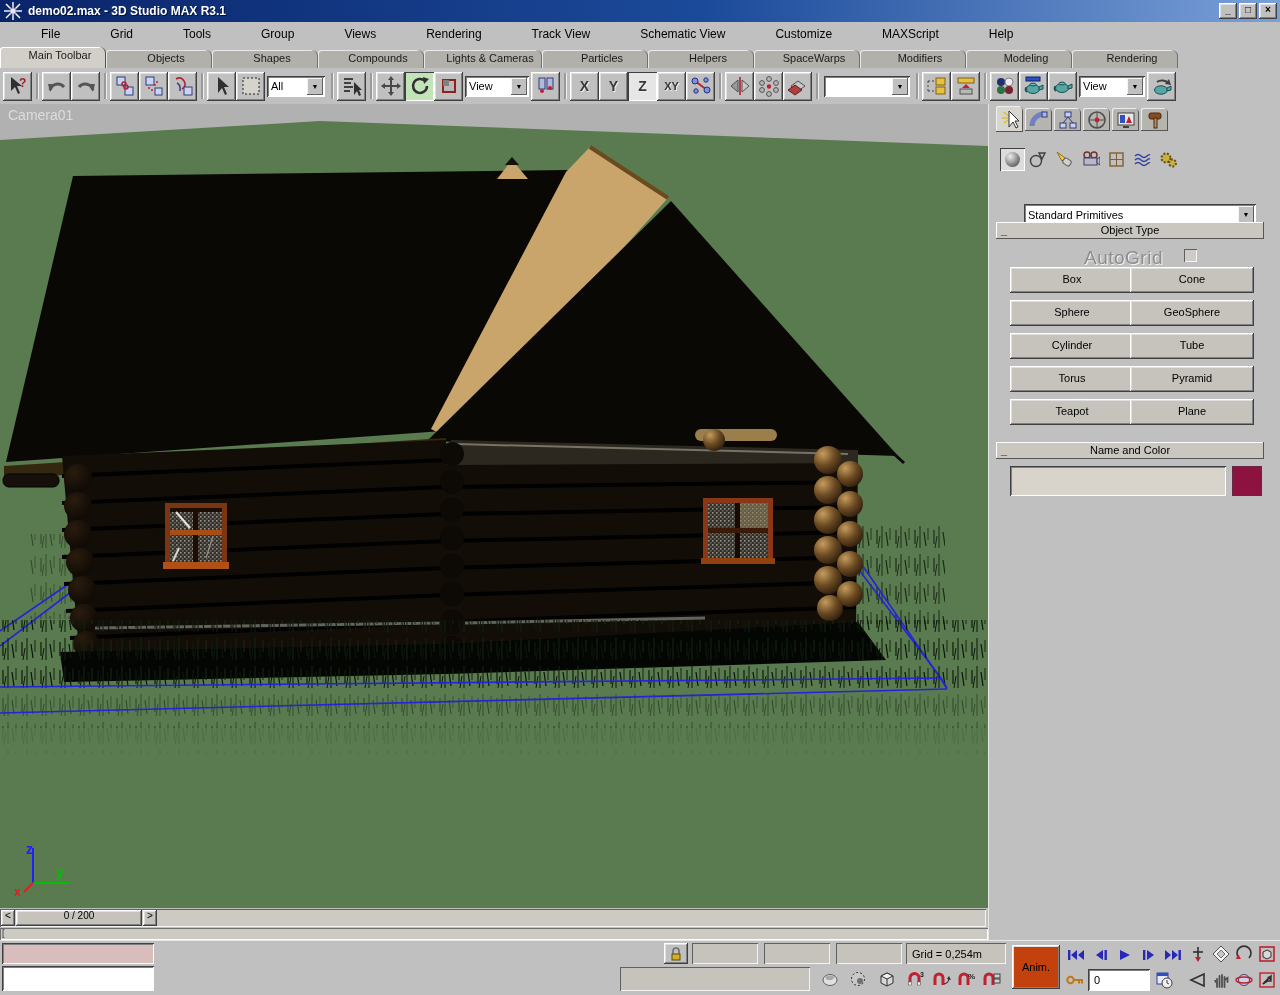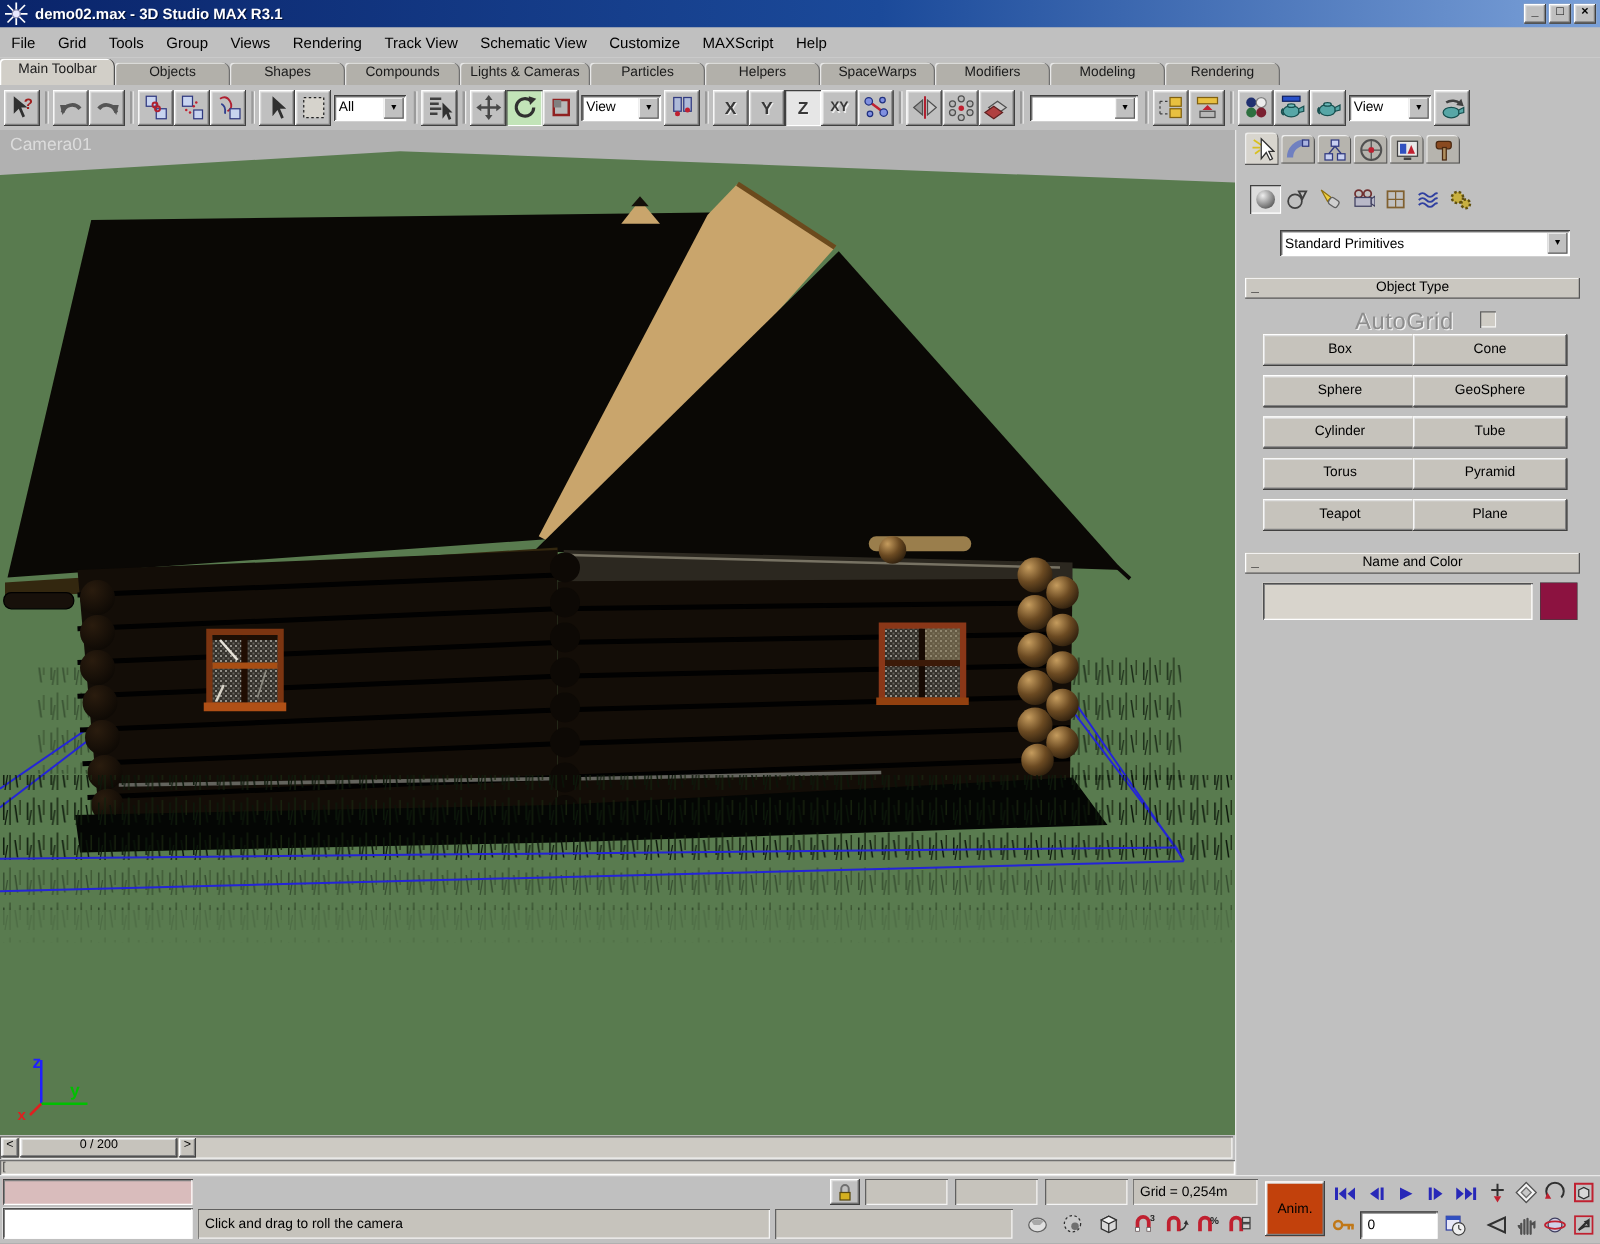--- a/index.html
+++ b/index.html
@@ -8,24 +8,24 @@
   .rlite{box-shadow:inset -1px -1px 0 #606060, inset 1px 1px 0 #f4f4f4;}
   .s{box-shadow:inset 1px 1px 0 #404040, inset -1px -1px 0 #ffffff, inset 2px 2px 0 #808080;}
   .slite{box-shadow:inset 1px 1px 0 #606060, inset -1px -1px 0 #f4f4f4;}
   
   #titlebar{position:absolute;left:0;top:0;width:1280px;height:22px;background:linear-gradient(90deg,#0a246a 0%,#1b4a9a 55%,#7aa0d8 100%);display:flex;align-items:center;color:#fff;}
   #titlebar .ttl{font-size:12px;font-weight:bold;margin-left:4px;text-shadow:1px 1px 0 #00113a;}
   .winbtns{position:absolute;right:3px;top:3px;display:flex;gap:2px;}
   .winbtn{width:18px;height:16px;background:#c0c0c0;font-size:10px;line-height:14px;text-align:center;color:#000;font-weight:bold;}
   
   #menubar{position:absolute;left:0;top:22px;width:1280px;height:24px;background:#c0c0c0;display:flex;align-items:center;border-bottom:1px solid #e8e8e8;}
-  .menuitem{font-size:12px;color:#000;padding:3px 9px;}
+  .menuitem{font-size:12px;color:#000;padding:3px 9px;margin-left:32px;}
   
   #tabbar{position:absolute;left:0;top:46px;width:1280px;height:22px;background:#c0c0c0;display:flex;align-items:flex-end;}
-  .ttab{height:18px;line-height:17px;font-size:11px;text-align:center;width:92px;background:#b2b0aa;color:#1a1a1a;box-shadow:inset -1px 0 0 #707070,inset 1px 1px 0 #e8e8e8;border-radius:3px 6px 0 0;}
+  .ttab{height:18px;line-height:17px;font-size:11px;text-align:center;width:92px;background:#b2b0aa;color:#1a1a1a;box-shadow:inset -1px 0 0 #707070,inset 1px 1px 0 #e8e8e8;border-radius:3px 6px 0 0;padding-left:14px;}
   .ttab.active{background:#d2cfc8;height:21px;font-weight:normal;box-shadow:inset -1px 0 0 #505050,inset 1px 1px 0 #fff;}
   
   #toolbar{position:absolute;left:0;top:68px;width:1280px;height:36px;background:#c0c0c0;display:flex;align-items:center;padding-left:3px;box-sizing:border-box;}
   .tbtn{width:29px;height:29px;background:#c0c0c0;display:flex;align-items:center;justify-content:center;flex:0 0 auto;}
   .tbtn.pressed-green{box-shadow:inset 1px 1px 0 #404040,inset -1px -1px 0 #fff;background:#c2e4b8;}
   .tbtn.pressed{box-shadow:inset 1px 1px 0 #404040,inset -1px -1px 0 #fff;background:#e6e6e6;}
   .axisbtn{font-size:14px;font-weight:bold;color:#383838;text-shadow:1px 1px 0 #ededed;}
   .tsep{width:2px;height:26px;margin:0 4px;background:#9a9a9a;box-shadow:1px 0 0 #efefef;flex:0 0 auto;}
   .combo{height:21px;background:#fff;display:flex;align-items:center;flex:0 0 auto;box-shadow:inset 1px 1px 0 #404040,inset -1px -1px 0 #fff,inset 2px 2px 0 #808080;margin:0 2px;}
   .combo .val{font-size:11px;padding-left:4px;flex:1;color:#000;white-space:nowrap;overflow:hidden;}
@@ -591,21 +591,21 @@
           </g>
         </svg>
       </div>
     <div class="subbtn" style="left:168px">
         <svg width="19" height="19" viewBox="0 0 19 19">
           <circle cx="7" cy="8" r="4.5" fill="#c8b040" stroke="#605010" stroke-dasharray="2,1.6" stroke-width="2"></circle>
           <circle cx="13.5" cy="13" r="3.5" fill="#c8b040" stroke="#605010" stroke-dasharray="2,1.6" stroke-width="2"></circle>
         </svg>
       </div>
 
-    <div class="combo" style="position:absolute;left:34px;top:80px;width:232px">
+    <div class="combo" style="position:absolute;left:34px;top:100px;width:232px">
       <span class="val">Standard Primitives</span>
       <span class="drop rlite">▼</span>
     </div>
 
     <div class="rollhdr" style="top:118px">
       <span class="dash">_</span>
       <span>Object Type</span>
     </div>
     <span class="autogrid-lbl">AutoGrid</span>
     <span class="autogrid-chk slite"></span>
@@ -647,21 +647,20 @@
       <svg width="16" height="16" viewBox="0 0 16 16">
           <path d="M5,8 V5 a3,3 0 0 1 6,0 V8" fill="none" stroke="#707070" stroke-width="1.6"></path>
           <rect x="4" y="8" width="8" height="6" fill="#d4b020" stroke="#5a4a10"></rect>
         </svg>
     </div>
     <div class="field slite" style="left:692px;top:3px;width:66px;height:21px"></div>
     <div class="field slite" style="left:764px;top:3px;width:66px;height:21px"></div>
     <div class="field slite" style="left:836px;top:3px;width:66px;height:21px"></div>
     <div class="field slite" style="left:906px;top:3px;width:100px;height:21px">Grid = 0,254m</div>
 
-    <div class="field slite" style="left:158px;top:27px;width:458px;height:24px">Click and drag to roll the camera</div>
     <div class="field slite" style="left:620px;top:27px;width:190px;height:24px"></div>
 
     <div class="flatbtn" style="left:818px;top:28px;width:24px;height:22px">
         <svg width="18" height="16" viewBox="0 0 18 16">
           <ellipse cx="9" cy="9" rx="7" ry="5.5" fill="#e0e0e0" stroke="#606060"></ellipse>
           <path d="M4,6 a7,5 0 0 1 10,0 l-3,3 h-5 z" fill="#a8a8a8"></path>
         </svg>
       </div>
     <div class="flatbtn" style="left:846px;top:28px;width:24px;height:22px">
         <svg width="18" height="18" viewBox="0 0 18 18">

